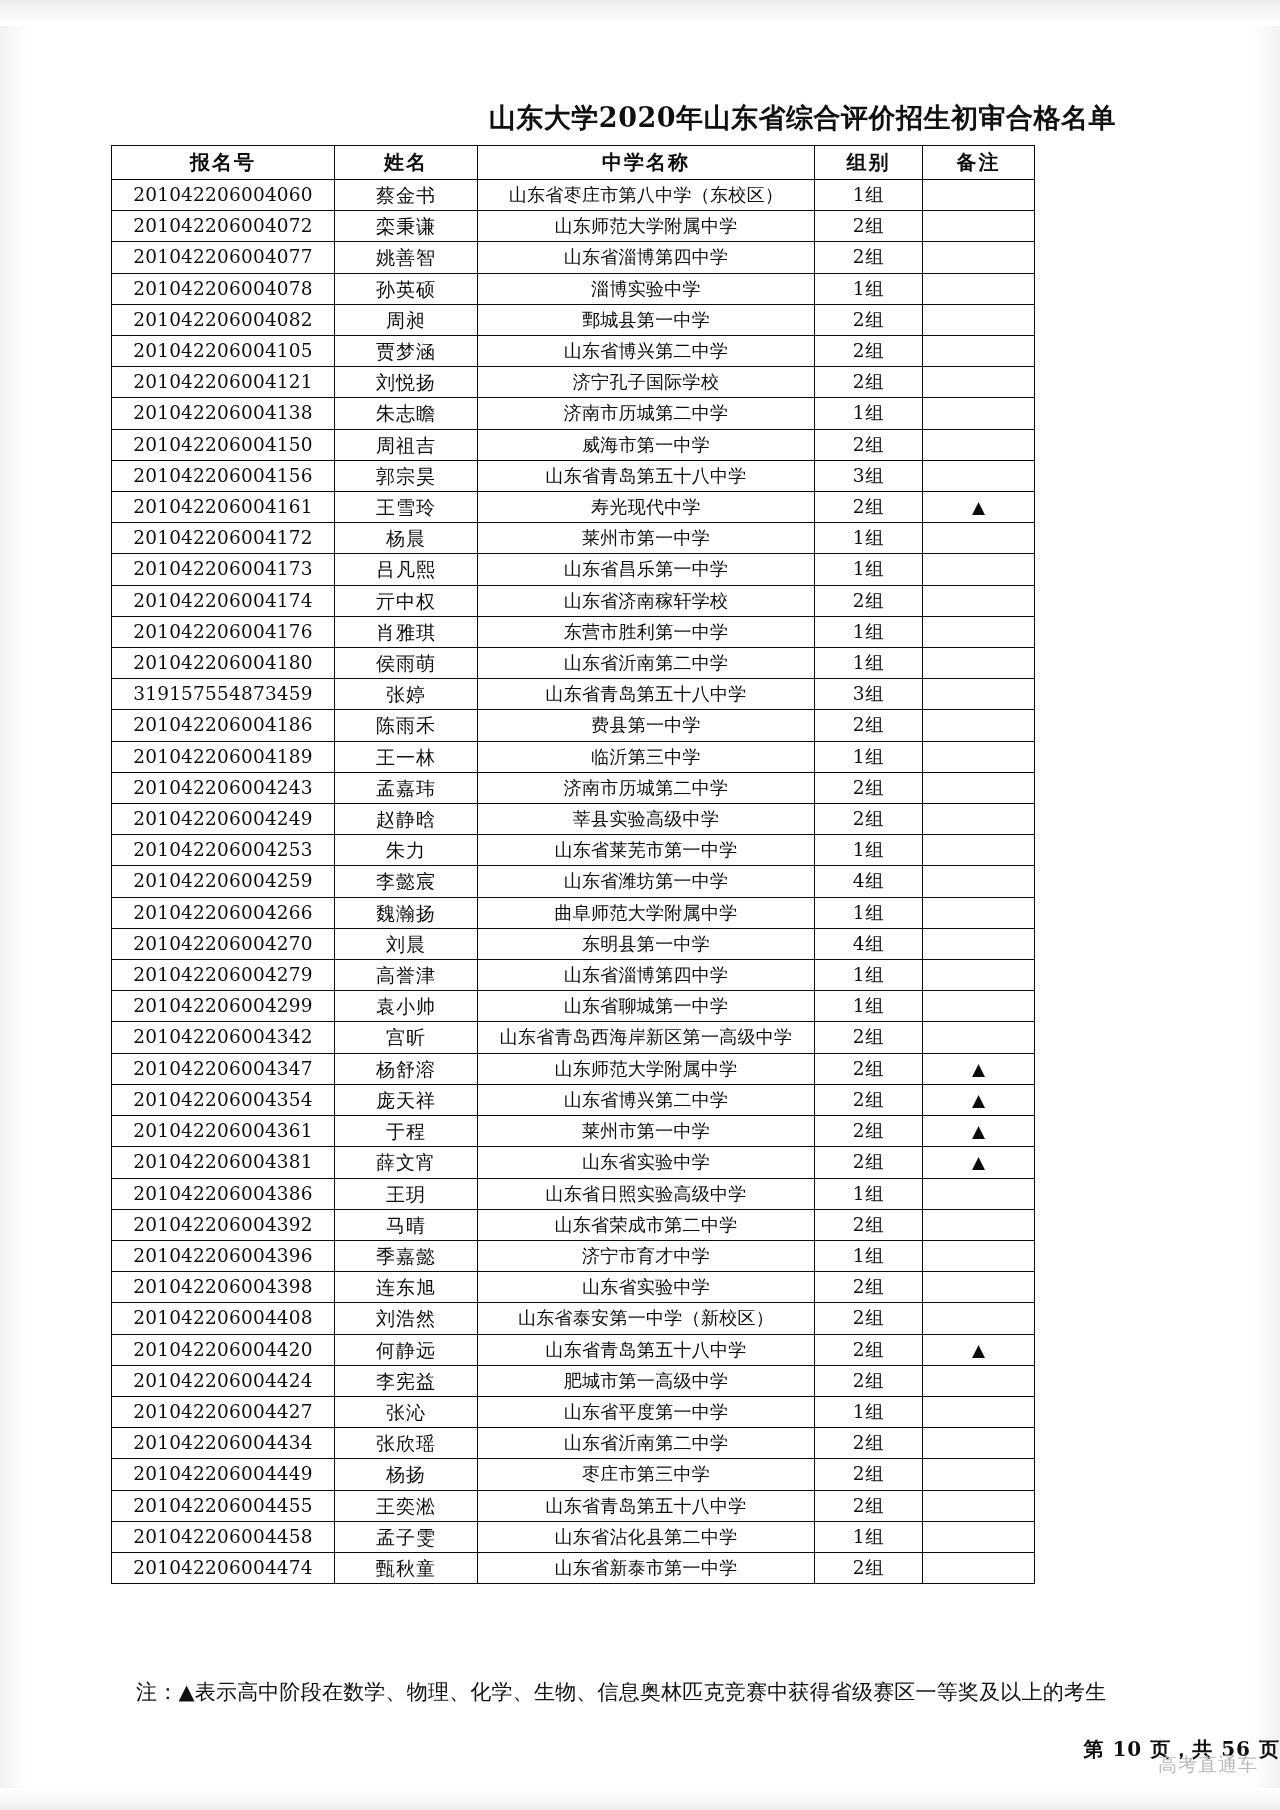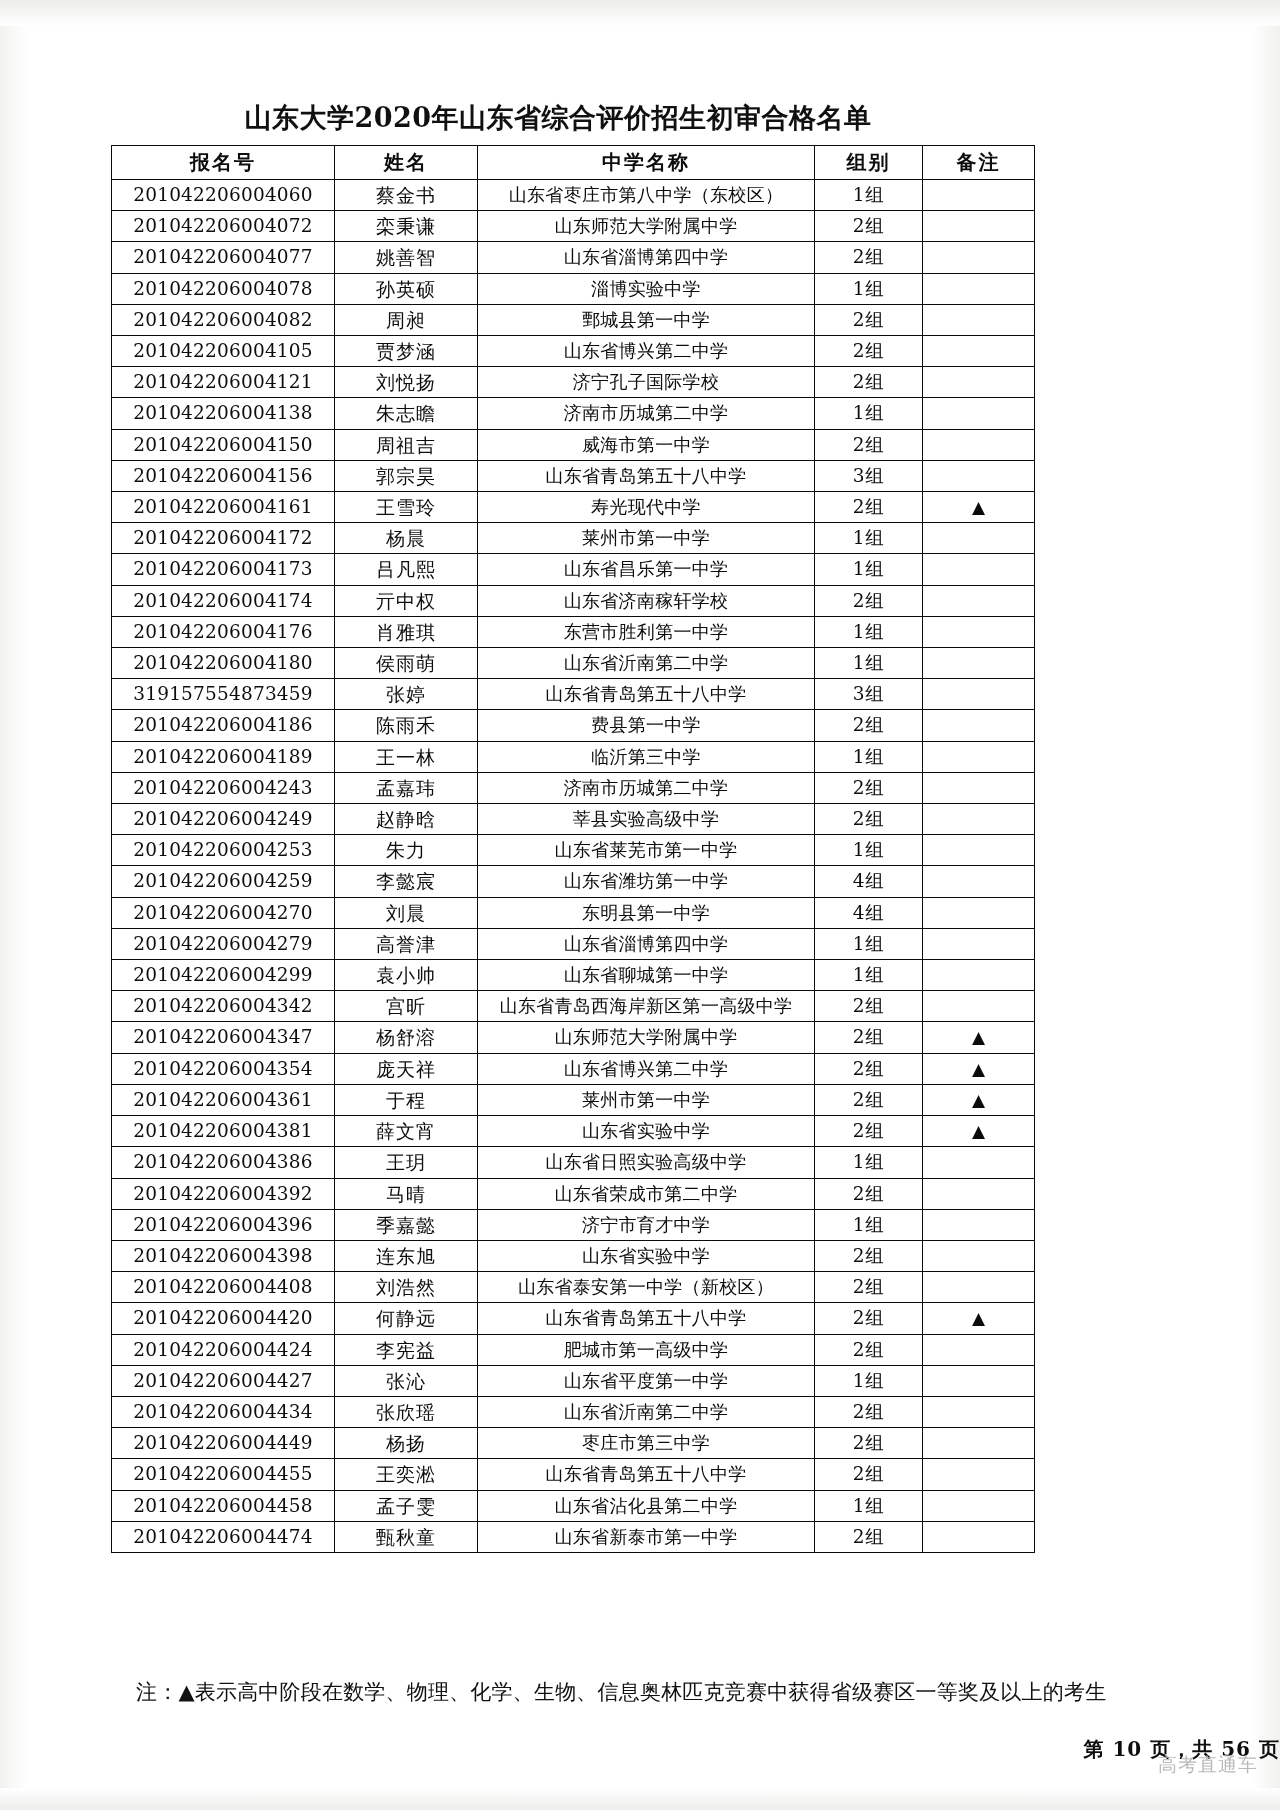--- a/index.html
+++ b/index.html
@@ -35,21 +35,21 @@
     height: 22px;
     background: linear-gradient(0deg, #eeeeec 0%, #ffffff 100%);
     pointer-events: none;
   }
 
   .doc-title {
     position: absolute;
     top: 100px;
     left: 0;
     width: 1116px;
-    text-align: center;
+    text-align: right;
     font-family: "DejaVu Serif", "Liberation Serif", serif;
     font-size: 27px;
     font-weight: bold;
     letter-spacing: 0.5px;
     color: #101010;
     white-space: nowrap;
   }
 
   table.roster {
     position: absolute;
@@ -330,20 +330,27 @@
           <td class="note"></td>
         </tr>
         <tr>
           <td class="id">201042206004259</td>
           <td class="name">李懿宸</td>
           <td class="school">山东省潍坊第一中学</td>
           <td class="group">4组</td>
           <td class="note"></td>
         </tr>
         <tr>
+          <td class="id">201042206004266</td>
+          <td class="name">魏瀚扬</td>
+          <td class="school">曲阜师范大学附属中学</td>
+          <td class="group">1组</td>
+          <td class="note"></td>
+        </tr>
+        <tr>
           <td class="id">201042206004270</td>
           <td class="name">刘晨</td>
           <td class="school">东明县第一中学</td>
           <td class="group">4组</td>
           <td class="note"></td>
         </tr>
         <tr>
           <td class="id">201042206004279</td>
           <td class="name">高誉津</td>
           <td class="school">山东省淄博第四中学</td>

